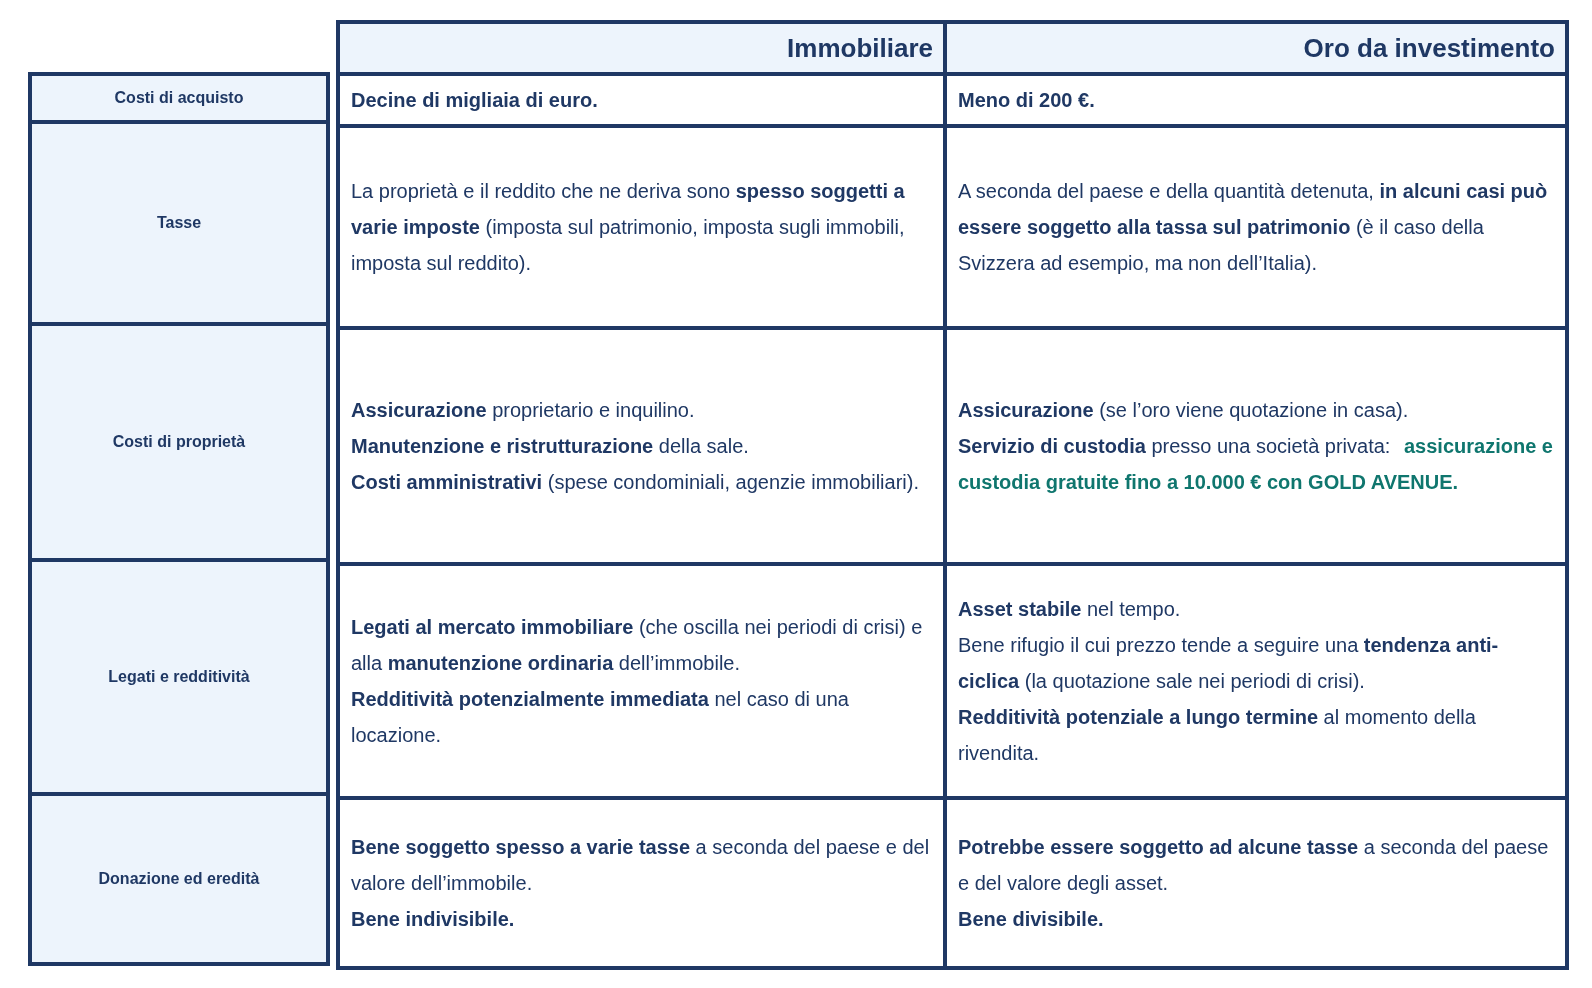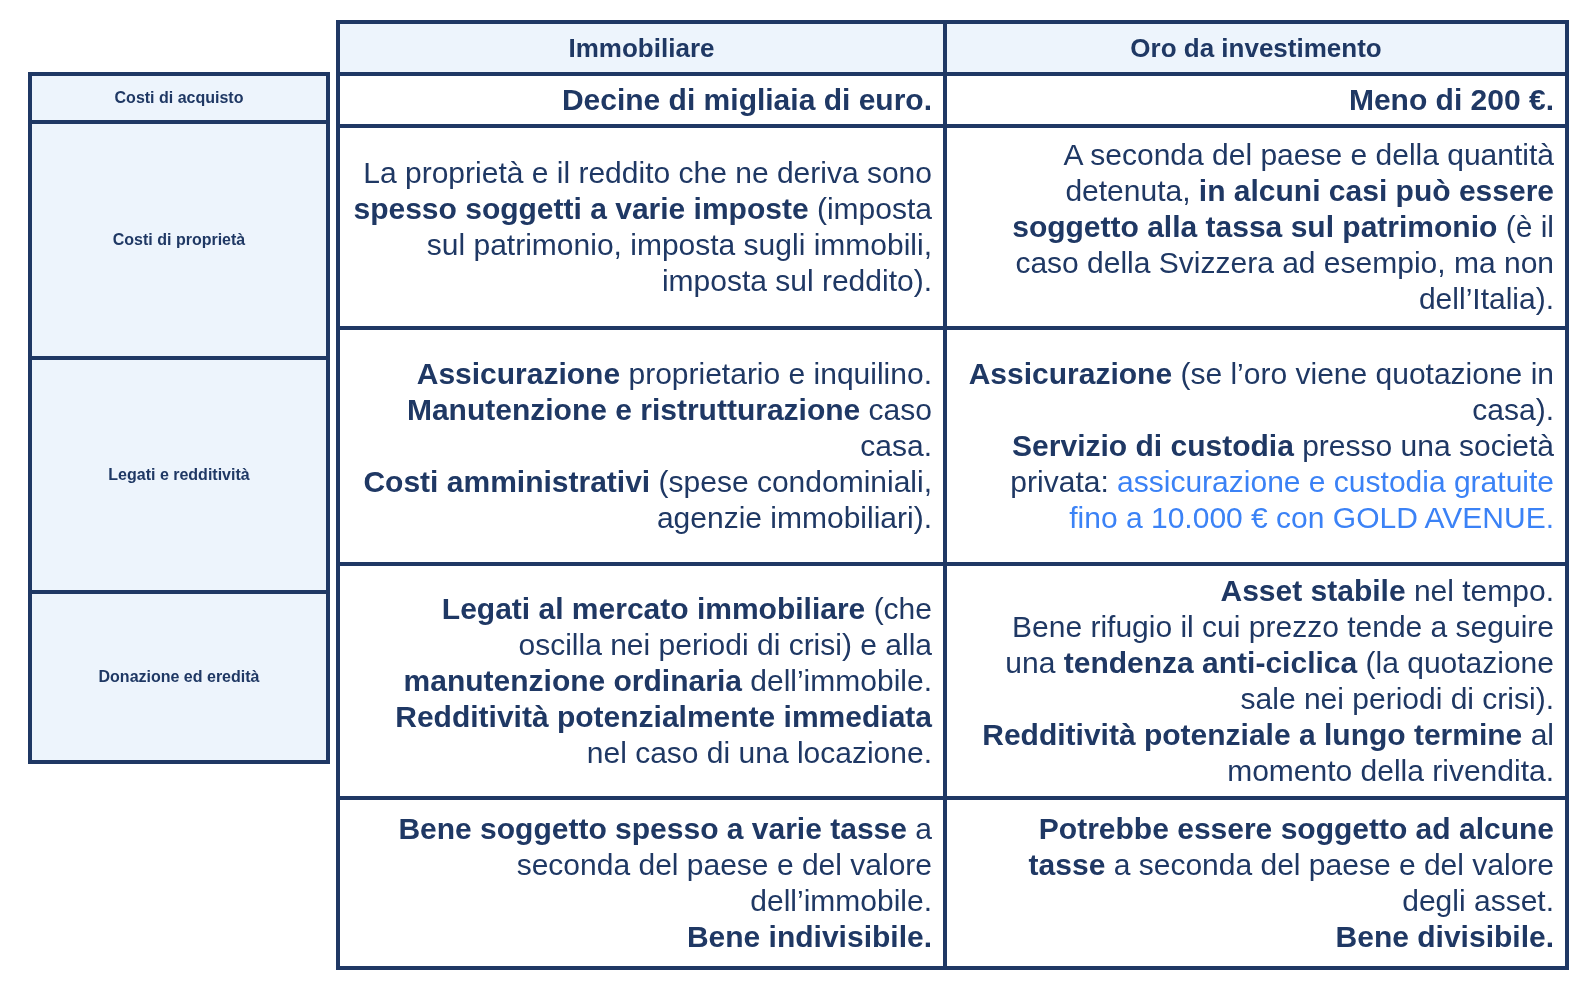--- a/index.html
+++ b/index.html
@@ -18,47 +18,50 @@
     background:#edf4fc; text-align:center; font-weight:bold;
     font-size:16px; line-height:34px; padding:4px 10px;
   }
   .labels .narrow span { display:inline-block; max-width:182px; }
 
   
   .main { width:1229px; }
   .main col.c1 { width:607px; }
   .main col.c2 { width:622px; }
   .main tr.hd td {
-    background:#edf4fc; text-align:center; font-weight:bold;
+    background:#edf4fc; text-align:right; font-weight:bold;
     font-size:26px; padding:4px 10px;
   }
   .main td.body {
-    background:#ffffff; text-align:right;
-    font-size:30px; line-height:36px; padding:6px 11px;
+    background:#ffffff; text-align:left;
+    font-size:20px; line-height:36px; padding:6px 11px;
   }
   .p { margin:0; }
   .b { font-weight:bold; }
-  .lk { font-weight:normal; color:#3b82f6; cursor:pointer; }
+  .lk { font-weight:bold; color:#0f766e; cursor:pointer;margin-left:8px; }
 
   .h52 { height:52px; }
   .h48 { height:48px; }
   .h202 { height:202px; }
   .h236 { height:236px; }
   .h234 { height:234px; }
   .h170 { height:170px; }
 </style>
 </head>
 <body>
 
 <div class="wrap">
 
   <table class="labels">
     <tbody>
         <tr class="h48">
           <td><span>Costi di acquisto</span></td>
+        </tr>
+    <tr class="h202">
+          <td><span>Tasse</span></td>
         </tr>
     <tr class="h236">
           <td><span>Costi di proprietà</span></td>
         </tr>
     <tr class="h234">
           <td class="narrow"><span>Legati e redditività</span></td>
         </tr>
     <tr class="h170">
           <td class="narrow"><span>Donazione ed eredità</span></td>
         </tr>
@@ -95,21 +98,21 @@
       <td class="body">
         <div class="p">
           <span>A seconda del paese e della quantità detenuta, </span><span class="b">in alcuni casi può essere soggetto alla tassa sul patrimonio</span><span> (è il caso della Svizzera ad esempio, ma non dell’Italia).</span>
         </div>
       </td>
     </tr>
 
     <tr class="h236">
       <td class="body">
         <div class="p"><span class="b">Assicurazione</span><span> proprietario e inquilino.</span></div>
-        <div class="p"><span class="b">Manutenzione e ristrutturazione</span><span> caso casa.</span></div>
+        <div class="p"><span class="b">Manutenzione e ristrutturazione</span><span> della sale.</span></div>
         <div class="p"><span class="b">Costi amministrativi</span><span> (spese condominiali, agenzie immobiliari).</span></div>
       </td>
       <td class="body">
         <div class="p"><span class="b">Assicurazione</span><span> (se l’oro viene quotazione in casa).</span></div>
         <div class="p"><span class="b">Servizio di custodia</span><span> presso una società privata: </span><span class="lk">assicurazione e custodia gratuite fino a 10.000 € con GOLD AVENUE.</span></div>
       </td>
     </tr>
 
     <tr class="h234">
       <td class="body">

